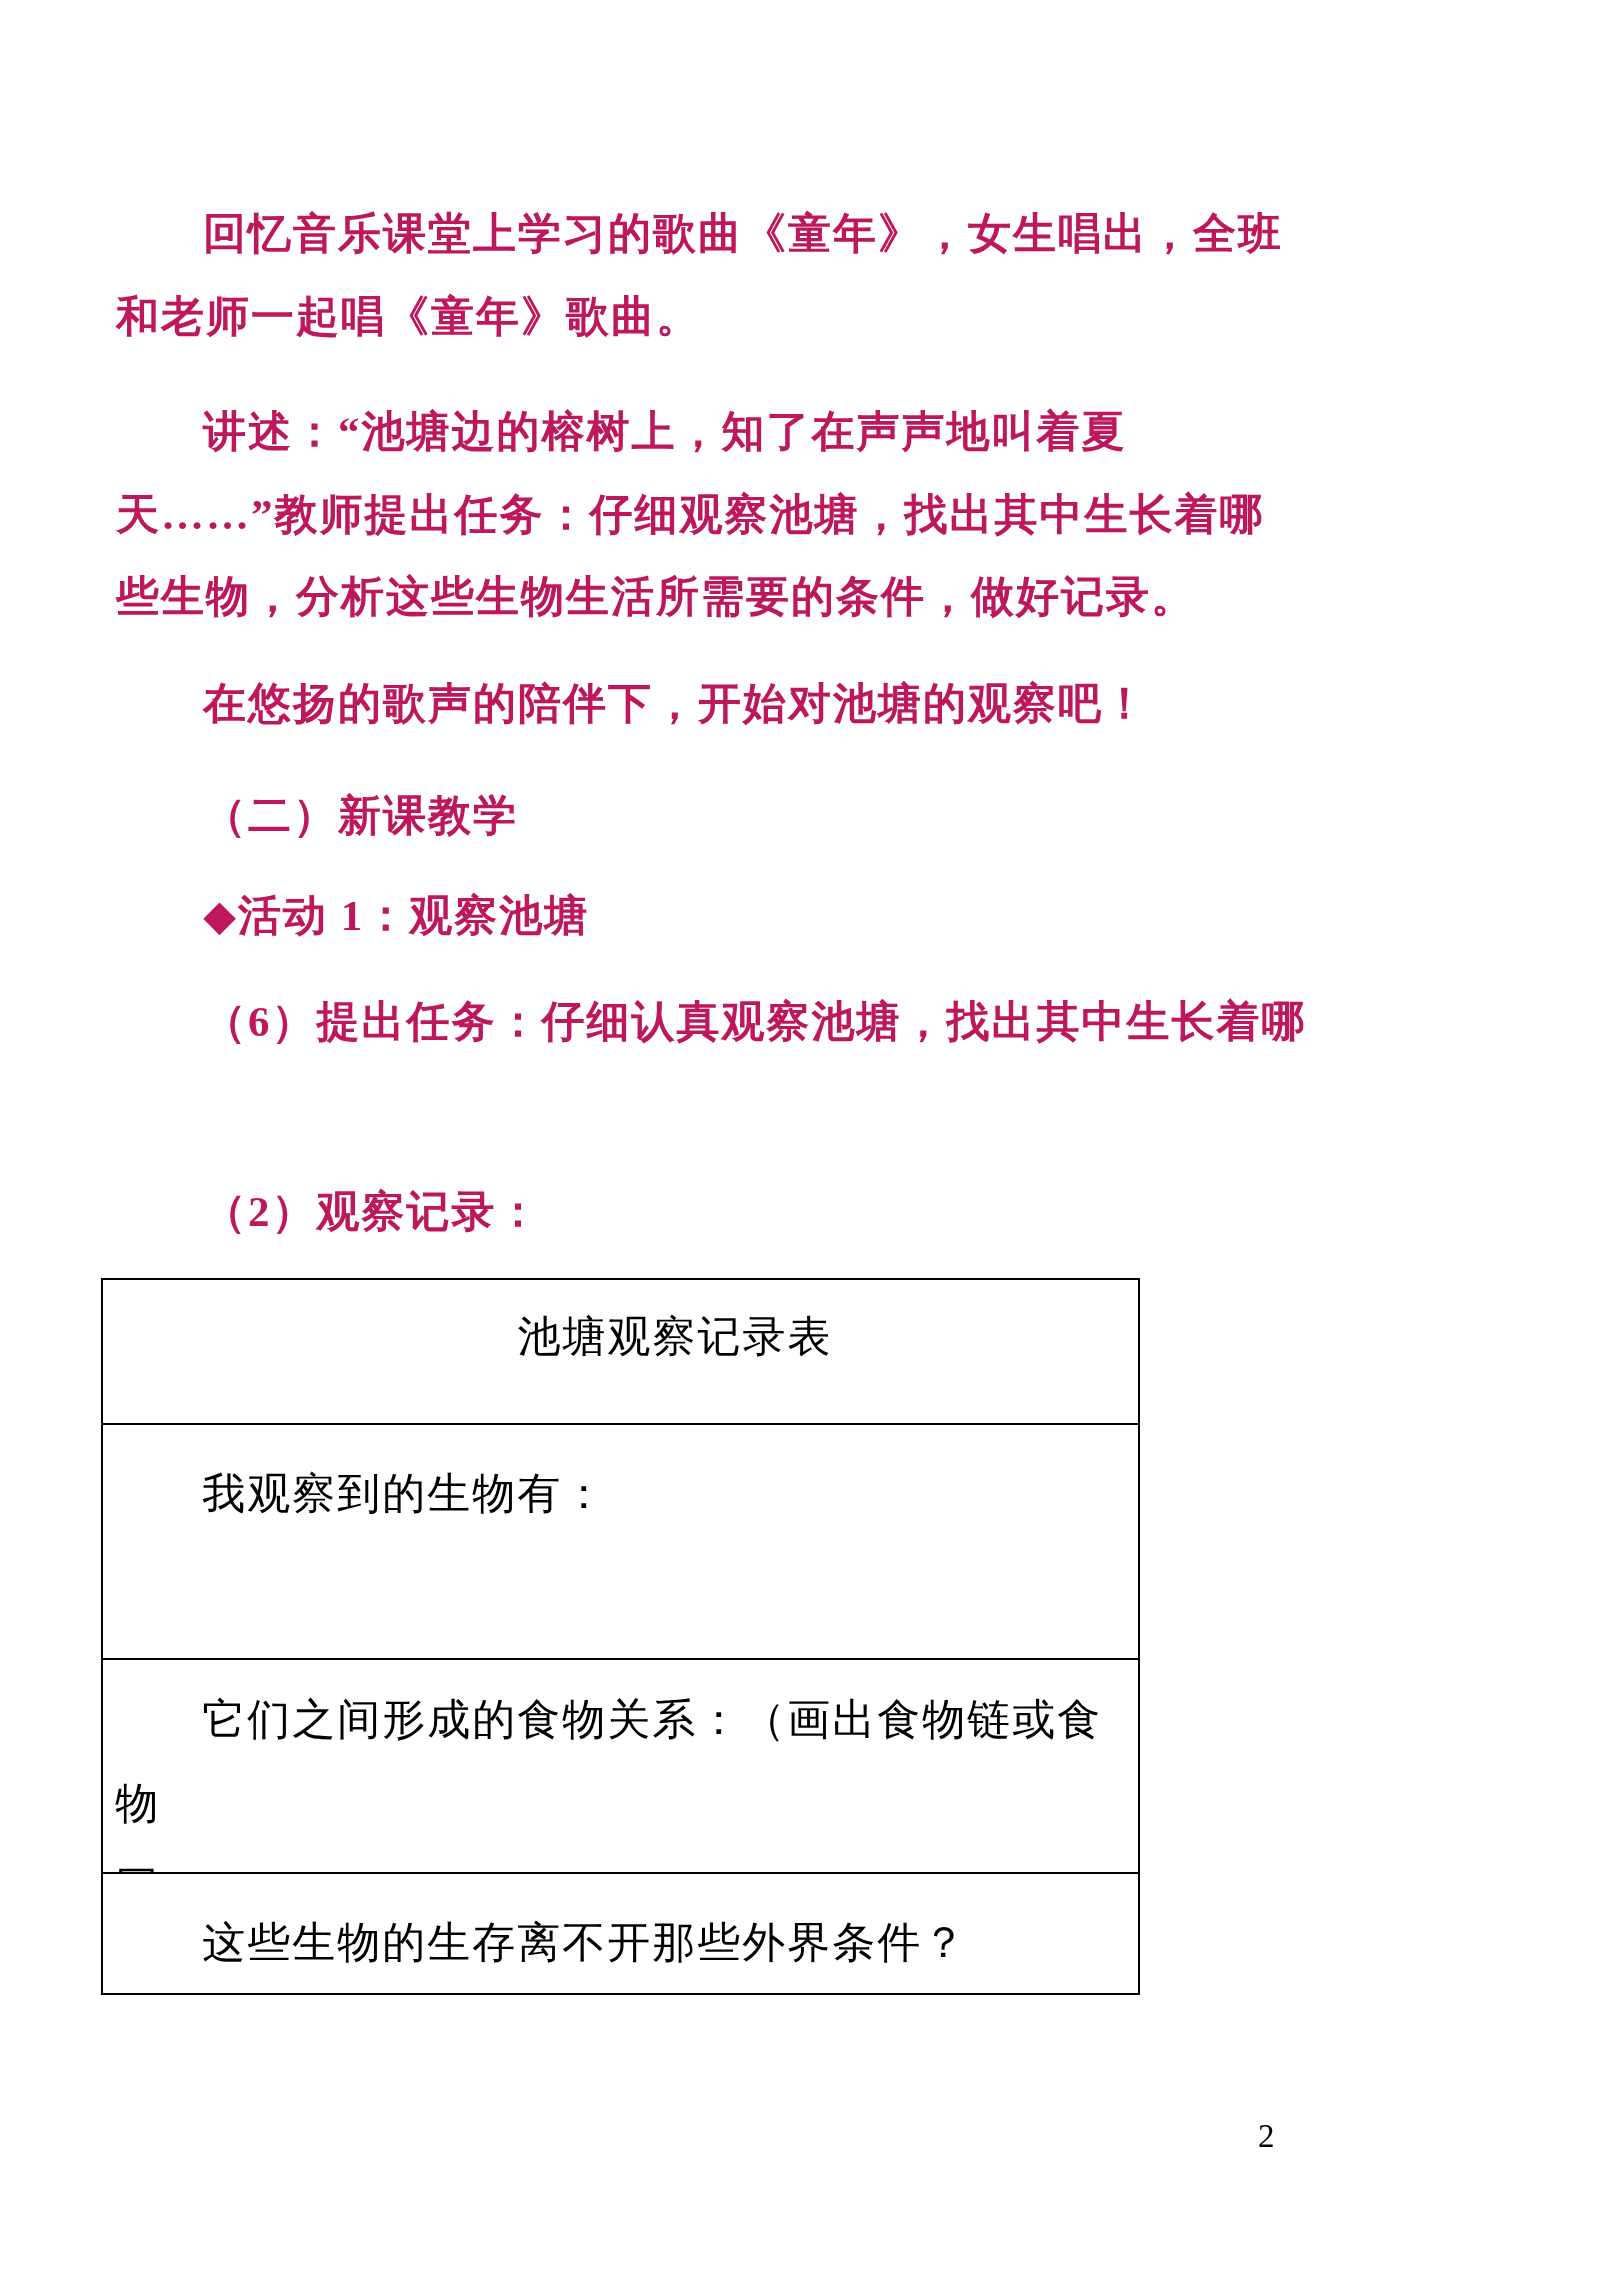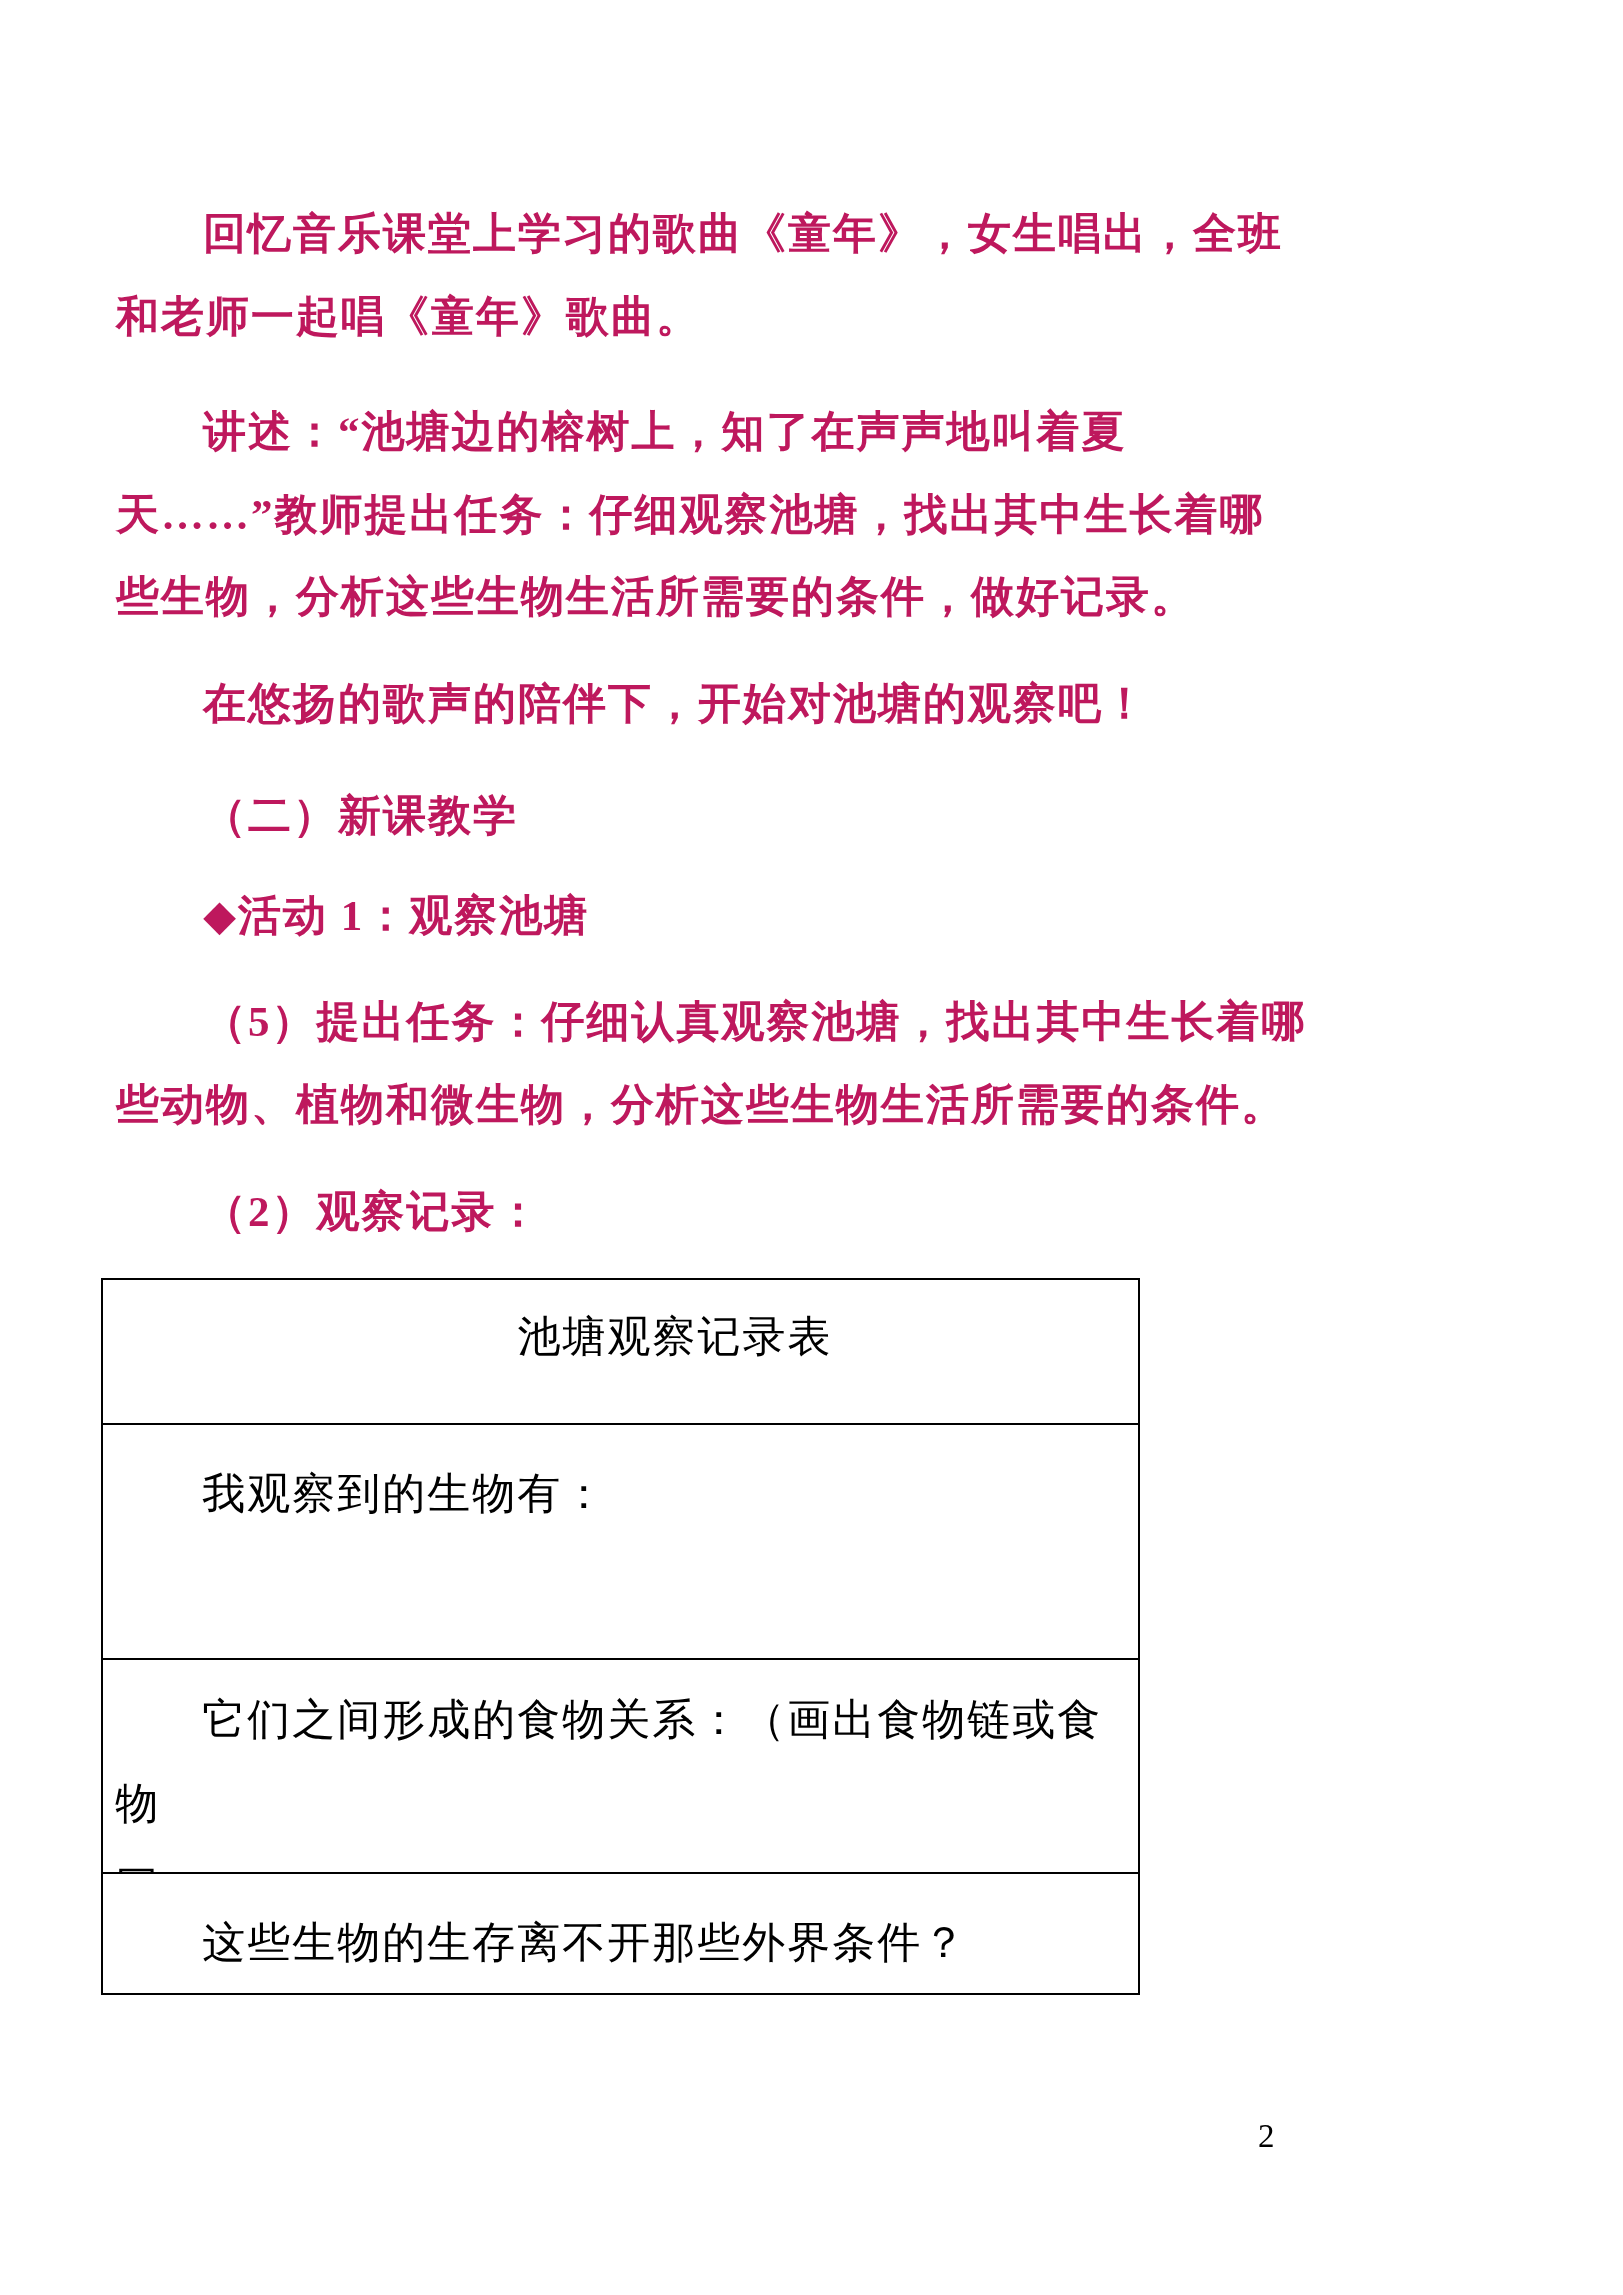--- a/index.html
+++ b/index.html
@@ -102,23 +102,22 @@
   <div class="text-line" style="left:116px; top:491px;">天……”教师提出任务：仔细观察池塘，找出其中生长着哪</div>
 
   <div class="text-line" style="left:116px; top:573px;">些生物，分析这些生物生活所需要的条件，做好记录。</div>
 
   <div class="text-line" style="left:203px; top:680px;">在悠扬的歌声的陪伴下，开始对池塘的观察吧！</div>
 
   <div class="text-line" style="left:203px; top:784px;margin-top:8px;">（二）新课教学</div>
 
   <div class="text-line" style="left:203px; top:892px;">◆活动 1：观察池塘</div>
 
-  <div class="text-line" style="left:203px; top:998px;">（5）提出任务：仔细认真观察池塘，找出其中生长着哪</div>
+  <div class="text-line" style="left:203px; top:998px;">（6）提出任务：仔细认真观察池塘，找出其中生长着哪</div>
 
-  <div class="text-line" style="left:116px; top:1081px;">些动物、植物和微生物，分析这些生物生活所需要的条件。</div>
 
   <div class="text-line" style="left:203px; top:1188px;">（2）观察记录：</div>
 
   <div class="obs-table">
     <div class="t-row row-title">池塘观察记录表</div>
     <div class="t-row row-observed">我观察到的生物有：</div>
     <div class="t-row row-food">
       <div class="food-line1">它们之间形成的食物关系：（画出食物链或食物</div>
       <div class="food-line2">网）</div>
     </div>

